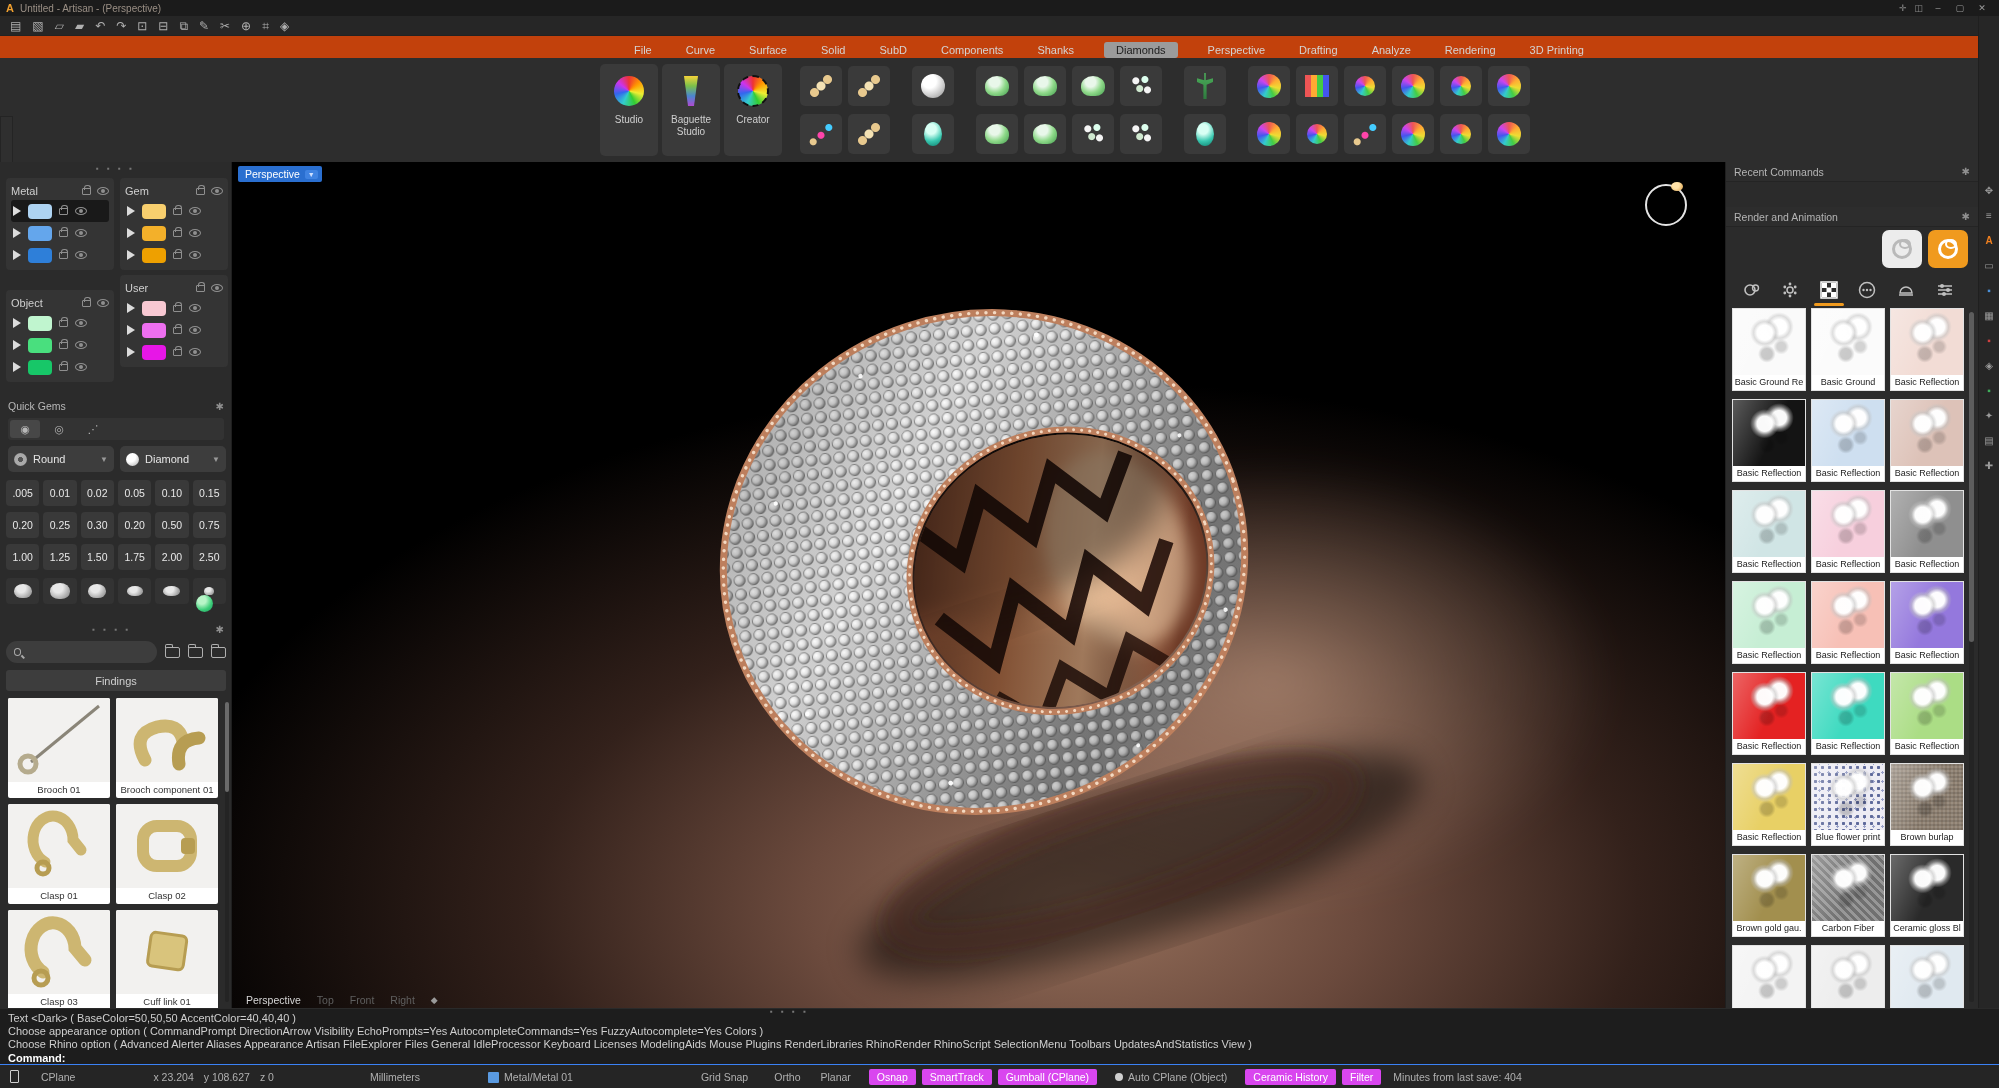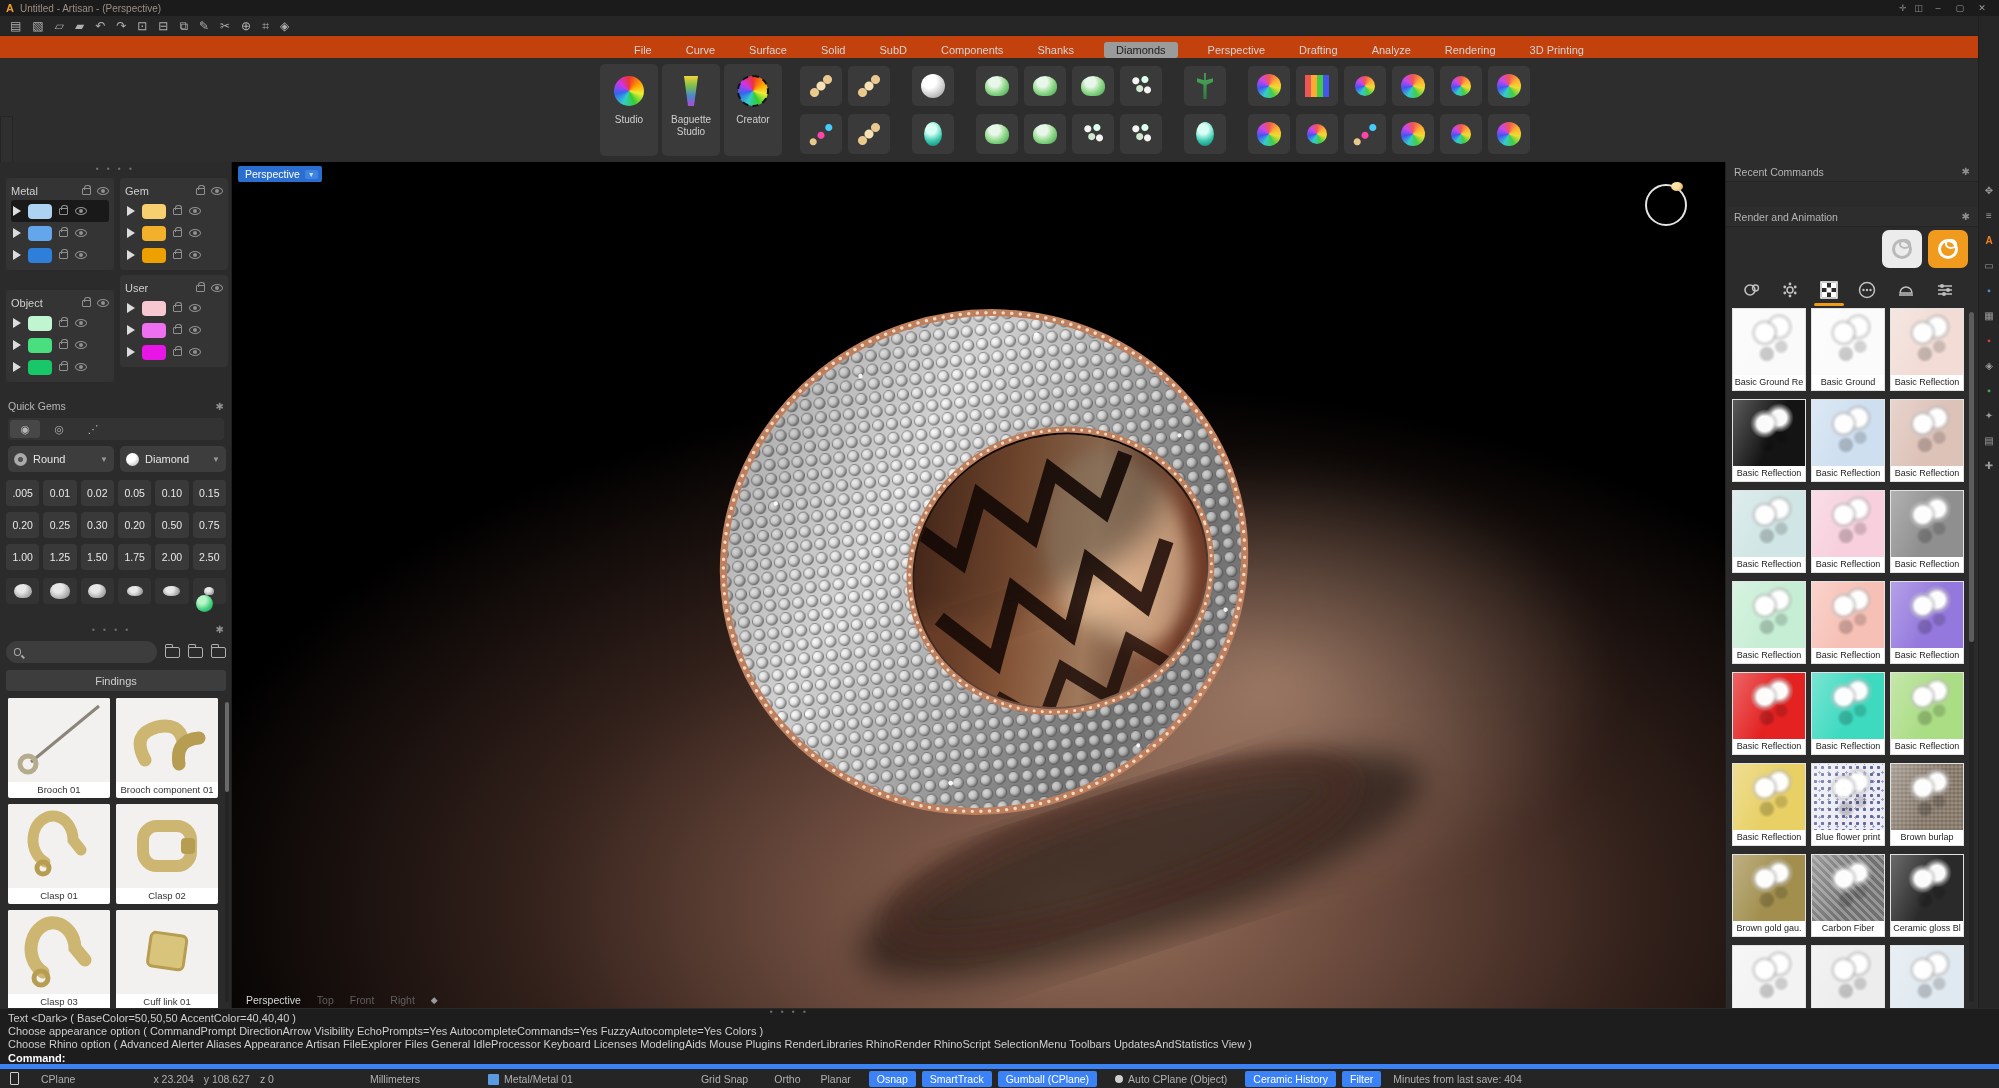--- a/index.html
+++ b/index.html
@@ -155,23 +155,23 @@
   .strip .a{color:#f08020;font-weight:bold;}
   .strip .b{color:#4a90d9;}
   .strip .r{color:#d04040;}
   .strip .g{color:#3fae5a;}
 
   
   .cmd{position:absolute;left:0;top:1008px;width:100%;height:56px;background:#1d1d1d;border-top:1px solid #2a2a2a;padding:3px 8px 0;}
   .cmd .grip{position:absolute;left:770px;top:-2px;}
   .cmd-line{font-size:11px;color:#cfcfcf;line-height:13px;white-space:nowrap;}
   .cmd-prompt{font-size:11px;color:#fff;font-weight:bold;line-height:14px;}
-  .statusbar{position:absolute;left:0;top:1064px;width:100%;height:24px;background:#252525;border-top:5px solid #3b82f6;display:flex;align-items:center;font-size:10.5px;color:#b0b0b0;}
+  .statusbar{position:absolute;left:0;top:1064px;width:100%;height:24px;background:#252525;border-top:1px solid #3b82f6;display:flex;align-items:center;font-size:10.5px;color:#b0b0b0;}
   .st{white-space:nowrap;}
-  .st.pill{background:#3b82f6;color:#fff;border-radius:2px;padding:2px 8px;}
+  .st.pill{background:#d946ef;color:#fff;border-radius:2px;padding:2px 8px;}
   .st-swatch{display:inline-block;width:11px;height:11px;vertical-align:-2px;margin-right:5px;border-radius:1px;}
   .st-page{display:inline-block;width:9px;height:13px;border:1.5px solid #cfcfcf;border-radius:1px;}
   .st-lock{display:inline-block;width:8px;height:8px;border-radius:50%;background:#cfcfcf;margin-right:5px;}
 
   .dock-stub{position:absolute;left:0;top:58px;width:13px;height:104px;background:#2f2f2f;border:1px solid #242424;}
 </style>
 </head>
 <body>
 
 <div id="app">

